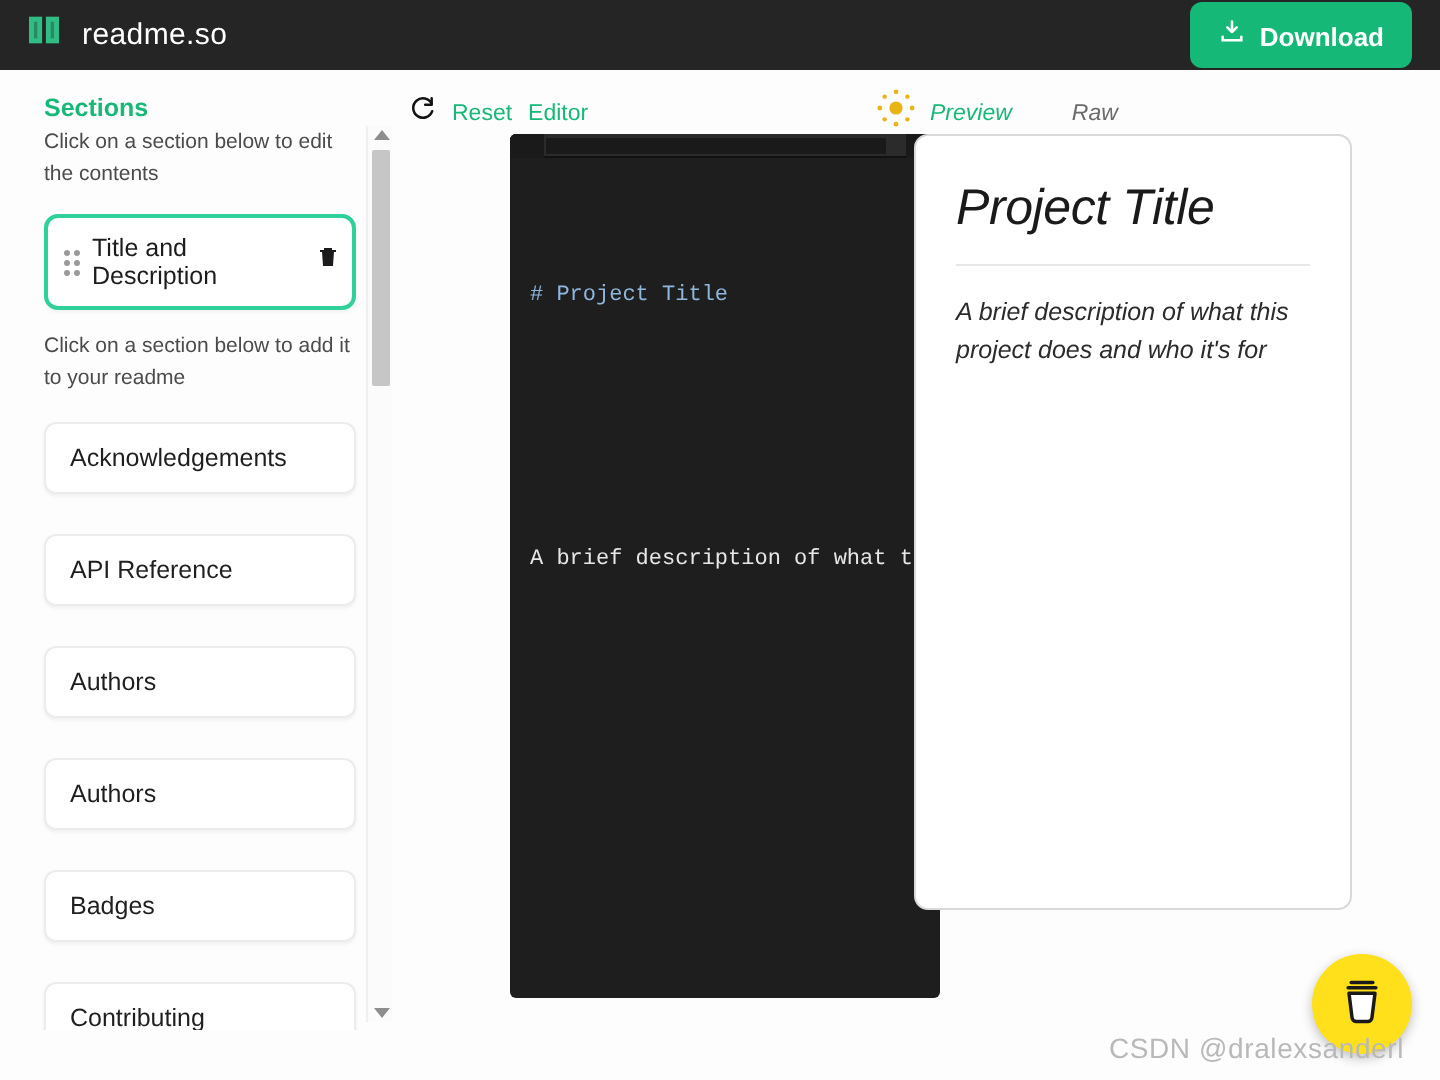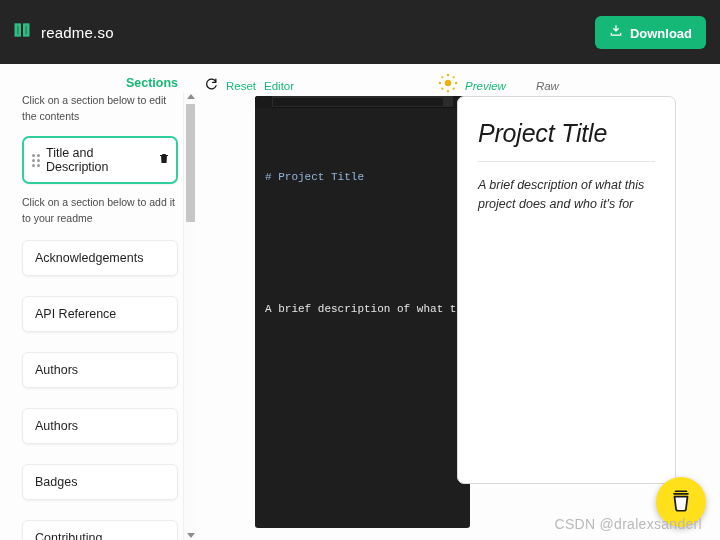--- a/index.html
+++ b/index.html
@@ -6,21 +6,21 @@
   html, body {
     width: 720px; height: 540px;
     font-family: "Liberation Sans", sans-serif;
     background: #ffffff;
     overflow: hidden;
   }
   .app { position: relative; width: 720px; height: 540px; background: #fdfdfd; }
 
   
   .header {
-    height: 64px; background: #252525;
+    height: 35px; background: #252525;
     display: flex; align-items: center; justify-content: space-between;
     padding: 0 14px 0 12px;
   }
   .brand { display: flex; align-items: center; gap: 9px; }
   .brand-name { color: #ffffff; font-size: 15px; letter-spacing: .2px; }
   .download-btn {
     display: flex; align-items: flex-end; gap: 7px;
     background: #15b877; color: #fff;
     border: none; border-radius: 6px;
     padding: 8px 14px; font-size: 13px; font-weight: bold;
@@ -28,21 +28,21 @@
   }
 
   
   .body-area { position: relative; height: 488px; display: flex; }
 
   
   .sidebar {
     width: 200px; position: relative;
     padding: 12px 0 0 0; background: #fdfdfd;
   }
-  .sidebar-inner { padding: 0 22px 0 22px; text-align: right; }
+  .sidebar-inner { padding: 0 22px 0 22px; }
   .sections-title { color: #18b877; font-size: 12.5px; font-weight: bold; margin-bottom: 7px; }
   .helper-text { color: #4b4b4b; font-size: 10.5px; line-height: 16px; }
   .helper-text.second { margin-top: 10px; }
 
   .scroll-col {
     position: absolute; top: 28px; left: 0; width: 200px; bottom: 8px;
     overflow: hidden; padding: 0 22px 0 22px;
   }
   .active-card {
     display: flex; align-items: center;

